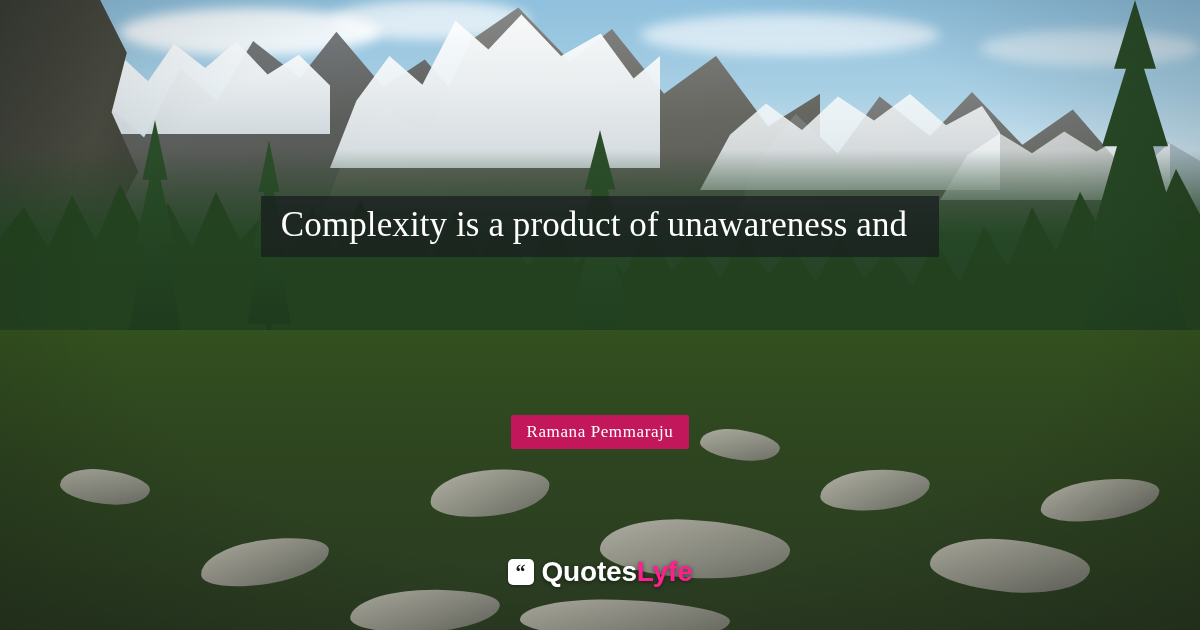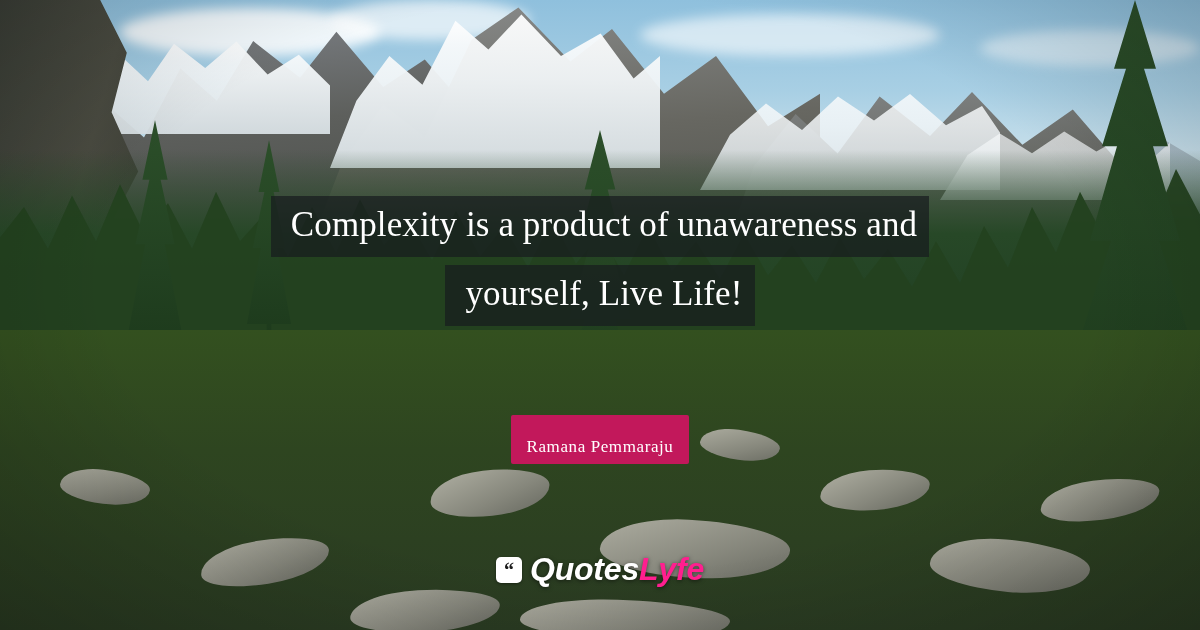--- a/index.html
+++ b/index.html
@@ -152,57 +152,56 @@
     display: flex; flex-direction: column; align-items: center; gap: 8px;
   }
   .quote-line {
     display: inline-block;
     background: rgba(24,28,30,0.72);
     color: #ffffff;
     font-family: "Liberation Serif", serif;
     font-size: 35px;
     line-height: 1.28;
     letter-spacing: .1px;
-    padding: 7px 12px 9px 20px;
+    padding: 7px 32px 9px 20px;
     white-space: pre;
   }
   .author-wrap {
     position: absolute; left: 0; right: 0; top: 415px;
     display: flex; justify-content: center;
   }
   .author {
     display: inline-block;
     background: #c2185b;
     color: #ffffff;
     font-family: "Liberation Serif", serif;
     font-size: 17px;
     letter-spacing: .6px;
-    padding: 22px 16px 7px 16px;
+    padding: 7px 16px 7px 16px;
     border-radius: 2px;
   }
 
   
   .brand {
     position: absolute; left: 0; right: 0; bottom: 42px;
     display: flex; align-items: center; justify-content: center; gap: 8px;
   }
   .brand-mark {
     width: 26px; height: 26px; border-radius: 5px;
     background: #ffffff;
     display: flex; align-items: center; justify-content: center;
     color: #1b1b1b;
     font-family: "Liberation Serif", serif;
     font-size: 20px; font-weight: bold; line-height: 1;
     box-shadow: 0 1px 3px rgba(0,0,0,.4);
   }
   .brand-text {
     font-family: "Liberation Sans", sans-serif;
-    font-size: 32px; font-weight: bold; letter-spacing: -.2px;
+    font-size: 28px; font-weight: bold; letter-spacing: -.2px;
     text-shadow: 0 1px 4px rgba(0,0,0,.55);
-    font-style: italic;
   }
   .brand-quotes { color: #ffffff; }
   .brand-lyfe { color: #ff1f8f; }
 </style>
 </head>
 <body>
 
 <div class="stage">
 
   <div class="scene">
@@ -243,21 +242,20 @@
     <div class="rock rk7"></div>
     <div class="rock rk8"></div>
     <div class="rock rk9"></div>
     <div class="rock rk10"></div>
 
     <div class="vignette"></div>
   </div>
 
   <div class="quote-block">
     <span class="quote-line">Complexity is a product of unawareness and</span>
-    <span class="quote-line">yourself, Live Life!</span>
   </div>
 
   <div class="author-wrap">
     <span class="author">Ramana Pemmaraju</span>
   </div>
 
   <div class="brand">
     <span class="brand-mark">“</span>
     <span class="brand-text"><span class="brand-quotes">Quotes</span><span class="brand-lyfe">Lyfe</span></span>
   </div>

